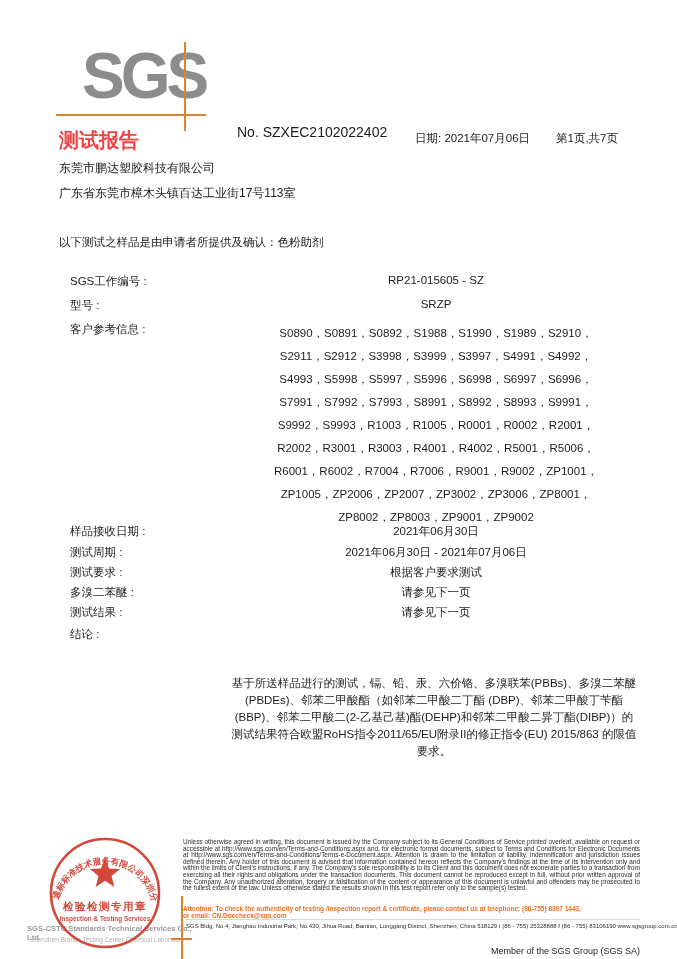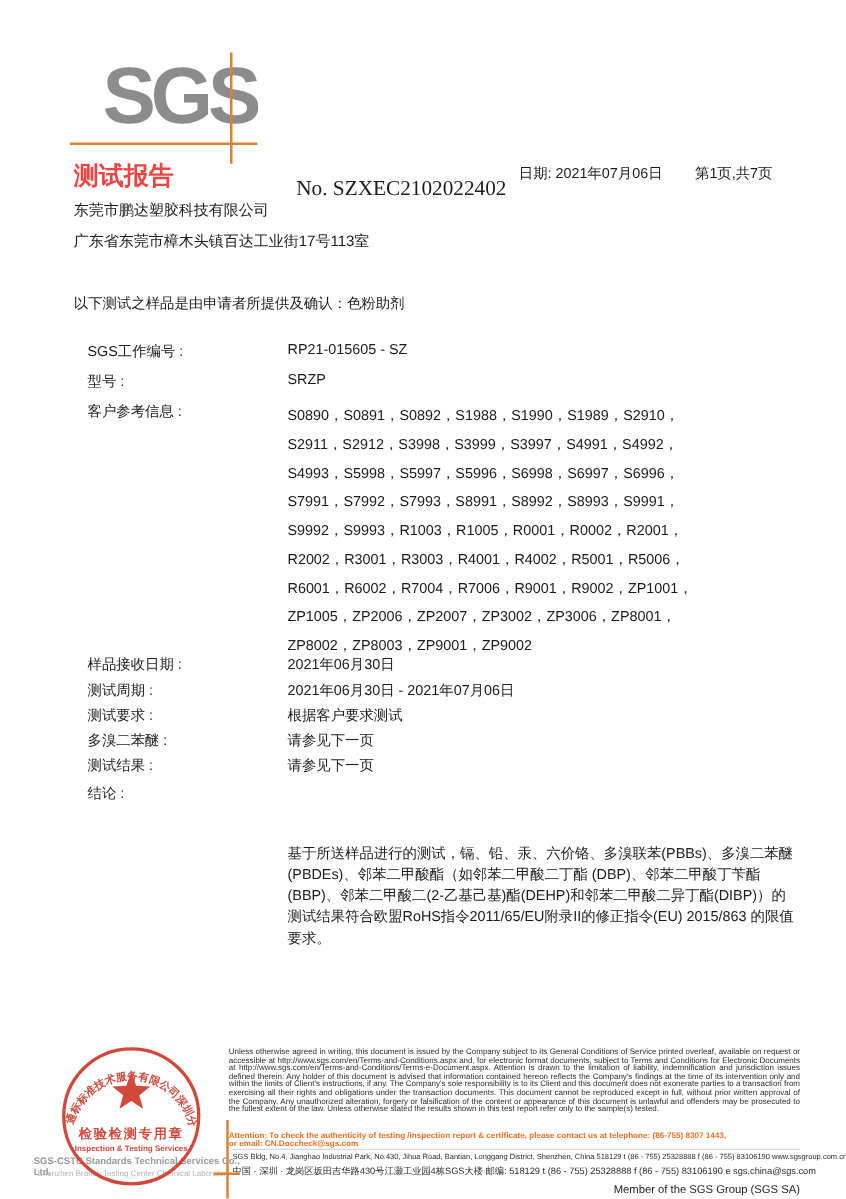--- a/index.html
+++ b/index.html
@@ -10,30 +10,30 @@
   
   .logo{
     position:absolute;left:82px;top:42px;width:110px;height:72px;
     font-family:"Liberation Sans",sans-serif;font-weight:bold;
     font-size:64px;line-height:68px;letter-spacing:-4px;color:#8c8c8c;
   }
   .logo-hline{position:absolute;left:56px;top:114px;width:150px;height:2px;background:#da8330;}
   .logo-vline{position:absolute;left:184px;top:42px;width:2px;height:89px;background:#da8330;}
   
   .doc-title{position:absolute;left:59px;top:127px;font-size:20px;font-weight:bold;color:#ef4444;}
-  .doc-no{position:absolute;left:237px;top:141px;font-size:17px;color:#1c1c1c;font-family:Liberation Serif, serif;}
+  .doc-no{position:absolute;left:237px;top:124px;font-size:14px;color:#1c1c1c;}
   .doc-date{position:absolute;left:415px;top:131px;font-size:11.5px;color:#1c1c1c;text-align:center;}
   .doc-pages{position:absolute;left:556px;top:131px;font-size:11.5px;color:#1c1c1c;}
   .applicant{position:absolute;left:59px;top:160px;font-size:12px;color:#1c1c1c;}
   .applicant-addr{position:absolute;left:59px;top:185px;font-size:12px;color:#1c1c1c;}
   
   .intro{position:absolute;left:59px;top:235px;font-size:11.5px;color:#1c1c1c;}
   .frow{position:absolute;left:59px;font-size:11.5px;color:#1c1c1c;}
   .flabel{position:absolute;left:0;top:0;width:170px;margin-left:11px;}
-  .fvalue{position:absolute;left:171px;top:0;width:412px;}
+  .fvalue{position:absolute;left:171px;top:0;width:412px;text-align:center;}
   .refs{white-space:pre-line;line-height:23px;}
   .conclusion{line-height:17px;width:408px;margin-top:48px;}
   
   .stamp-company{position:absolute;left:27px;top:924px;width:180px;font-size:7.6px;
     font-weight:bold;color:#9a9a9a;letter-spacing:0;}
   .stamp-branch{position:absolute;left:30px;top:936px;width:180px;font-size:6.4px;color:#b3b3b3;}
   .stamp-svg{position:absolute;left:37px;top:830px;opacity:0.92;}
   
   .legal{
     position:absolute;left:183px;top:839px;width:457px;
@@ -137,21 +137,20 @@
     <text x="68" y="80" text-anchor="middle" font-size="10.5" fill="#cf3a2b" font-weight="bold" letter-spacing="1.5" font-family="Liberation Sans, sans-serif">检验检测专用章</text>
     <text x="68" y="91" text-anchor="middle" font-size="6.4" fill="#cf3a2b" font-weight="bold" font-family="Liberation Sans, sans-serif">Inspection &amp; Testing Services</text>
   </svg>
 
   <div class="legal">Unless otherwise agreed in writing, this document is issued by the Company subject to its General Conditions of Service printed overleaf, available on request or accessible at http://www.sgs.com/en/Terms-and-Conditions.aspx and, for electronic format documents, subject to Terms and Conditions for Electronic Documents at http://www.sgs.com/en/Terms-and-Conditions/Terms-e-Document.aspx. Attention is drawn to the limitation of liability, indemnification and jurisdiction issues defined therein. Any holder of this document is advised that information contained hereon reflects the Company's findings at the time of its intervention only and within the limits of Client's instructions, if any. The Company's sole responsibility is to its Client and this document does not exonerate parties to a transaction from exercising all their rights and obligations under the transaction documents. This document cannot be reproduced except in full, without prior written approval of the Company. Any unauthorized alteration, forgery or falsification of the content or appearance of this document is unlawful and offenders may be prosecuted to the fullest extent of the law. Unless otherwise stated the results shown in this test report refer only to the sample(s) tested.</div>
   <div class="attention">Attention: To check the authenticity of testing /inspection report &amp; certificate, please contact us at telephone: (86-755) 8307 1443,
 or email: CN.Doccheck@sgs.com</div>
 
   <div class="addr-block">
     <div class="addr-en">SGS Bldg, No.4, Jianghao Industrial Park, No.430, Jihua Road, Bantian, Longgang District, Shenzhen, China 518129    t (86 - 755) 25328888    f (86 - 755) 83106190    www.sgsgroup.com.cn</div>
-    <div class="addr-cn">中国 · 深圳 · 龙岗区坂田吉华路430号江灏工业园4栋SGS大楼    邮编: 518129    t (86 - 755) 25328888    f (86 - 755) 83106190    e sgs.china@sgs.com</div>
   </div>
 
   <div class="member">Member of the SGS Group (SGS SA)</div>
 
   <div class="cross-v"></div>
   <div class="cross-h"></div>
 
 </div>
 
 </body></html>

